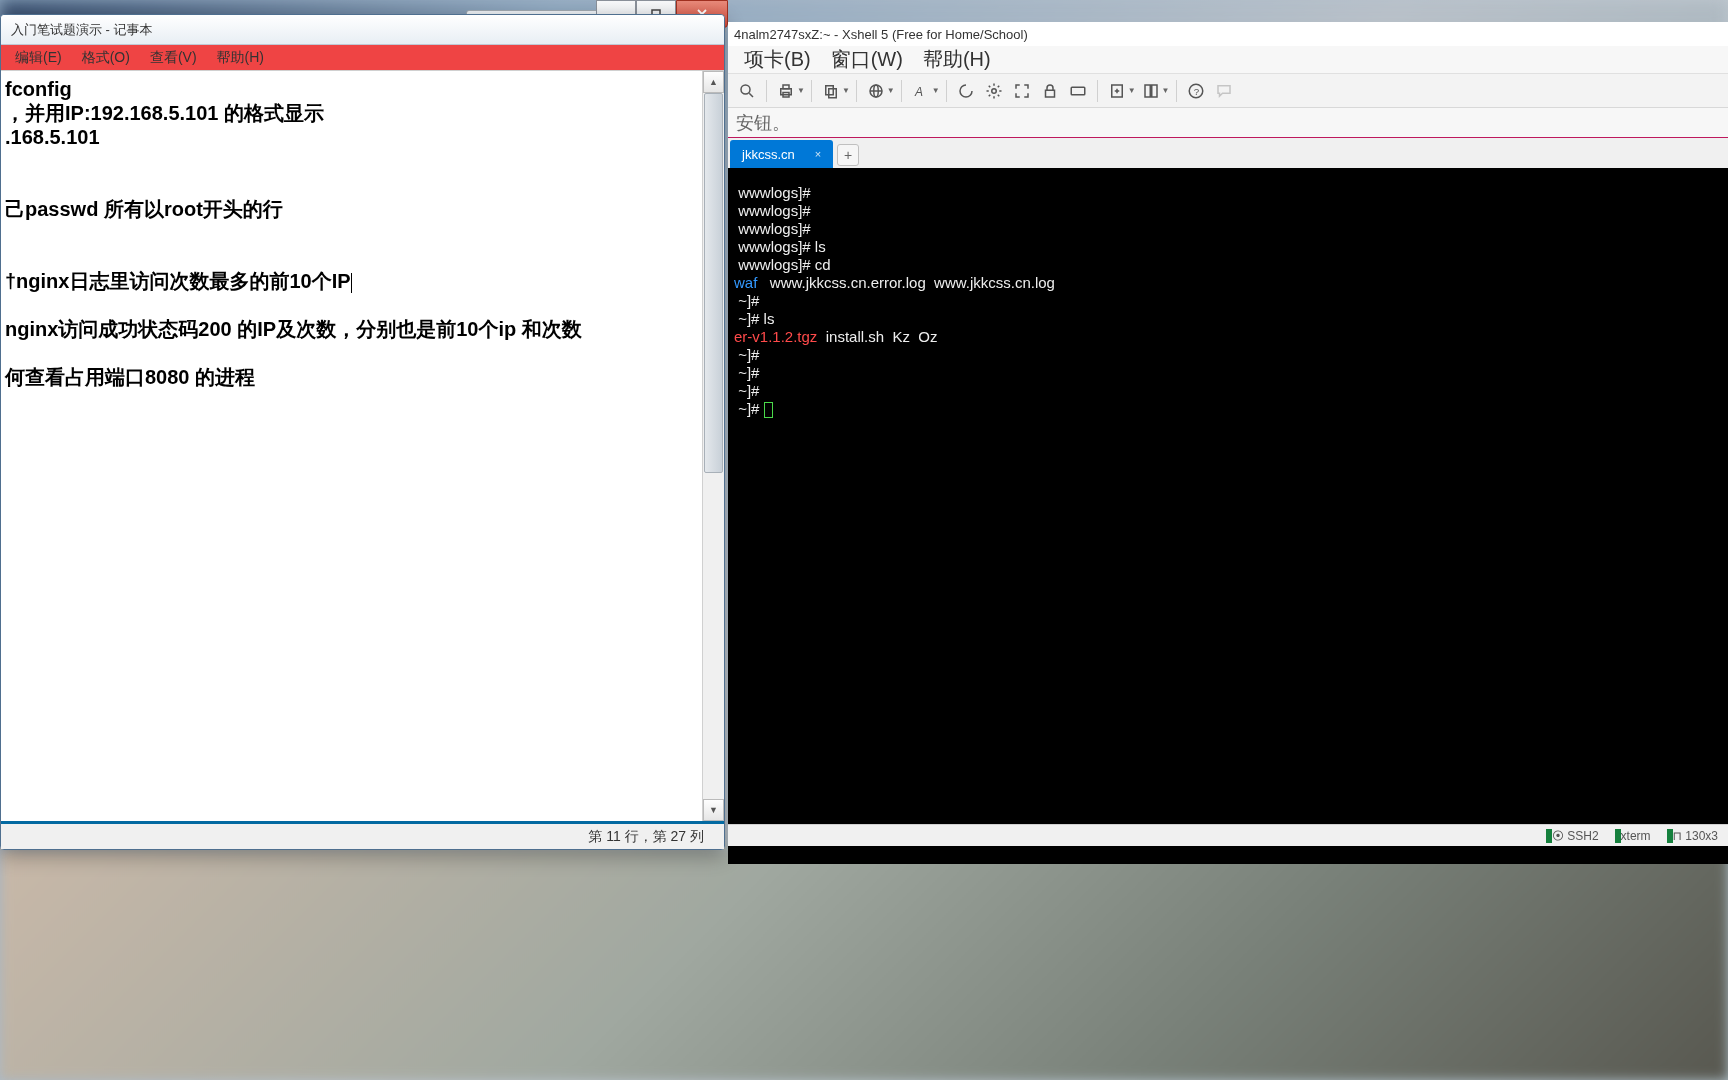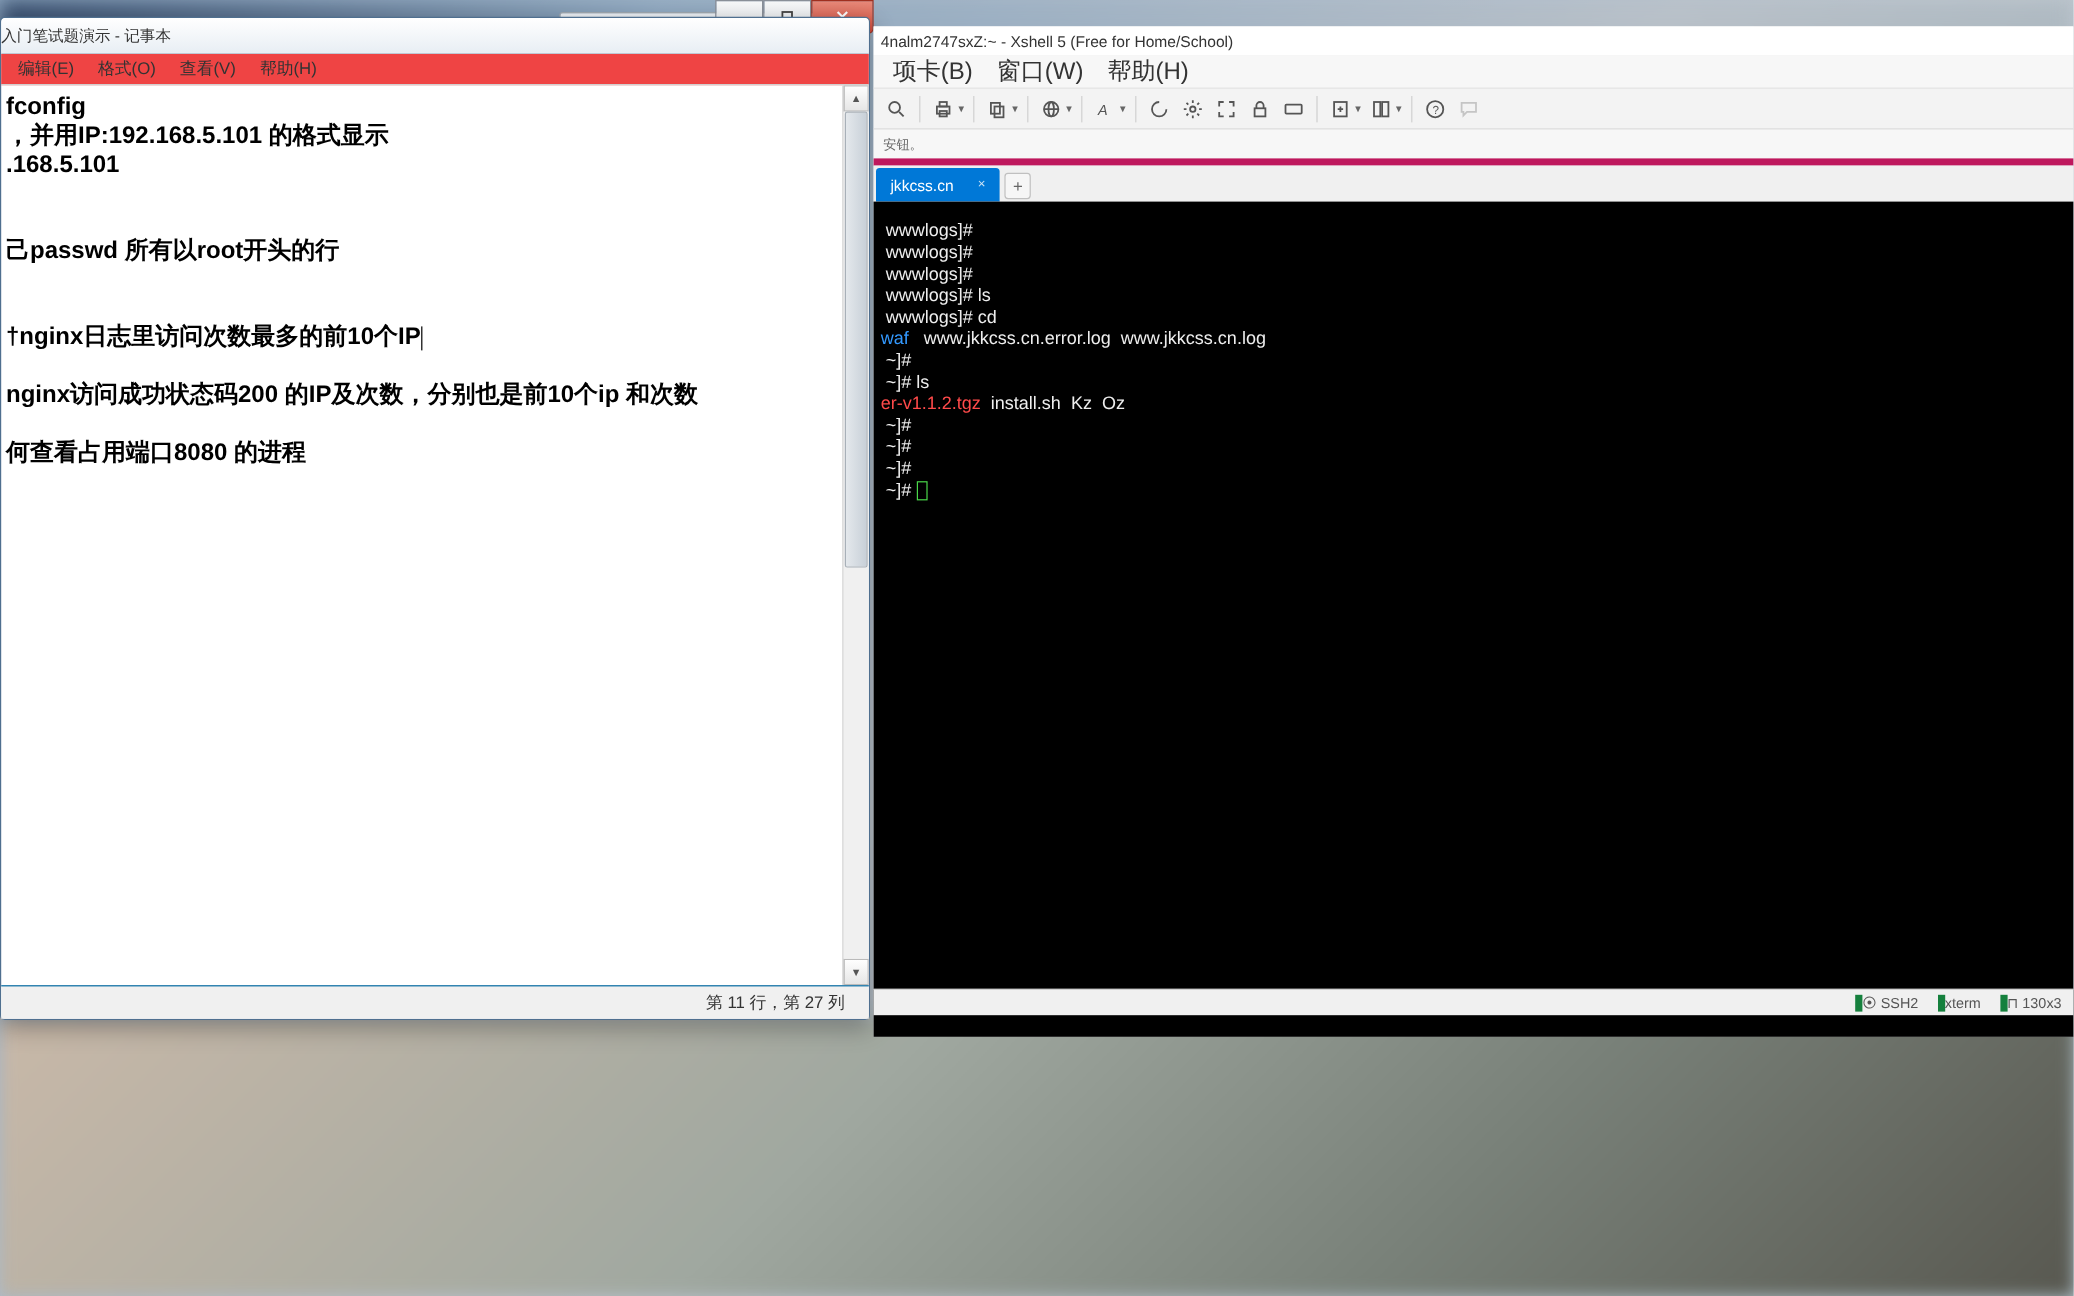--- a/index.html
+++ b/index.html
@@ -7,42 +7,42 @@
     .bg-blur { position: absolute; inset: 0; filter: blur(8px); background: linear-gradient(135deg, #3a5070 0%, #8fa8c0 20%, #b8c0c8 50%, #a0b0b8 80%); }
     .taskbar-hint { position: absolute; top: 30px; left: 220px; width: 500px; height: 40px; display: flex; gap: 4px; }
     .taskbar-hint .tab { width: 70px; height: 30px; background: rgba(255,255,255,0.3); border-radius: 2px 2px 0 0; }
     .browser-fragment { position: absolute; top: 10px; left: 466px; width: 260px; height: 24px; background: linear-gradient(#eef2f6, #d8dfe6); border: 1px solid #a0a8b0; border-radius: 3px; display: flex; align-items: center; padding: 0 8px; font-size: 12px; color: #6a6a6a; }
     .window-controls { position: absolute; top: 0; left: 596px; display: flex; height: 30px; }
     .window-btn { width: 40px; height: 28px; background: linear-gradient(#f8f9fa, #e4e7eb); border: 1px solid #8a9099; display: flex; align-items: center; justify-content: center; font-size: 12px; }
     .window-btn.close { width: 52px; background: linear-gradient(#e88a7a, #d44a3a); color: white; border-radius: 0 0 4px 0; border-color: #a03020; }
     .window-btn svg { width: 12px; height: 12px; }
     
     .notepad { position: absolute; top: 14px; left: 0; width: 725px; height: 836px; background: #fff; border: 1px solid #4f6f8f; border-radius: 4px; box-shadow: 0 6px 20px rgba(0,0,0,0.3); display: flex; flex-direction: column; }
-    .notepad-titlebar { height: 30px; background: linear-gradient(#ffffff, #e8eef4); border-radius: 4px 4px 0 0; border-bottom: 1px solid #c0c8d4; display: flex; align-items: center; padding-left: 0; font-size: 13px; color: #333; }
+    .notepad-titlebar { height: 30px; background: linear-gradient(#ffffff, #e8eef4); border-radius: 4px 4px 0 0; border-bottom: 1px solid #c0c8d4; display: flex; align-items: center; padding-left: 10px; font-size: 13px; color: #333; }
     .notepad-menubar { height: 26px; background: #ef4444; border-bottom: 1px solid #d0d0d0; display: flex; align-items: center; padding-left: 4px; }
     .notepad-menubar .menu { padding: 3px 10px; font-size: 14px; color: #333; cursor: default; }
     .notepad-body { flex: 1; display: flex; overflow: hidden; }
     .notepad-text { flex: 1; padding: 6px 4px; font-family: "SimSun", "NSimSun", monospace; font-size: 20px; color: #000; line-height: 1.2; white-space: pre; overflow: hidden; }
     .notepad-text .line { min-height: 24px; font-weight: bold; }
     .notepad-scrollbar { width: 22px; background: #efefef; border-left: 1px solid #d0d0d0; display: flex; flex-direction: column; }
     .scrollbar-btn { height: 22px; background: linear-gradient(#fefefe, #e6e6e6); border: 1px solid #bababa; display: flex; align-items: center; justify-content: center; font-size: 9px; color: #555; }
     .scrollbar-track { flex: 1; background: #f0f0f0; position: relative; }
     .scrollbar-thumb { position: absolute; left: 1px; right: 1px; top: 0; height: 380px; background: linear-gradient(90deg, #e4e8ec, #c8d0d8); border: 1px solid #a8b0b8; border-radius: 2px; }
-    .notepad-statusbar { height: 28px; background: #f0f0f0; border-top: 1px solid #0369a1; display: flex; align-items: center; justify-content: flex-end; padding-right: 20px; font-size: 14px; color: #333; }
+    .notepad-statusbar { height: 28px; background: #f0f0f0; border-top: 3px solid #0369a1; display: flex; align-items: center; justify-content: flex-end; padding-right: 20px; font-size: 14px; color: #333; }
     
     .xshell { position: absolute; top: 4px; left: 728px; right: 0; height: 842px; background: #f0f0f0; display: flex; flex-direction: column; margin-top: 18px; }
     .xshell-titlebar { height: 24px; background: #ffffff; display: flex; align-items: center; padding-left: 6px; font-size: 13px; color: #333; }
     .xshell-menubar { height: 28px; background: #f7f7f7; border-bottom: 1px solid #e0e0e0; display: flex; align-items: center; padding-left: 6px; }
     .xshell-menubar .menu { padding: 3px 10px; font-size: 20px; color: #333; }
     .xshell-toolbar { height: 34px; background: #f3f3f3; border-bottom: 1px solid #d8d8d8; display: flex; align-items: center; padding-left: 6px; gap: 2px; }
     .tool-btn { width: 26px; height: 26px; display: flex; align-items: center; justify-content: center; color: #555; border-radius: 2px; }
     .tool-btn svg { width: 18px; height: 18px; }
     .tool-sep { width: 1px; height: 22px; background: #d0d0d0; margin: 0 4px; }
     .tool-drop { font-size: 8px; color: #666; margin-left: -4px; }
-    .xshell-address { height: 30px; background: #f7f7f7; border-bottom: 6px solid #be185d; display: flex; align-items: center; padding-left: 8px; font-size: 11px; color: #666; }
+    .xshell-address { height: 30px; background: #f7f7f7; border-bottom: 1px solid #be185d; display: flex; align-items: center; padding-left: 8px; font-size: 18px; color: #666; }
     .xshell-tabs { height: 30px; background: #f0f0f0; display: flex; align-items: flex-end; padding-left: 2px; }
     .xshell-tab { height: 28px; min-width: 88px; background: #0078d7; color: #fff; padding: 0 12px; display: flex; align-items: center; font-size: 13px; border-radius: 3px 3px 0 0; gap: 20px; }
     .xshell-tab .tab-close { font-size: 11px; color: #cfe6f6; }
     .xshell-newtab { width: 22px; height: 22px; margin-left: 4px; margin-bottom: 2px; background: #f6f6f6; border: 1px solid #c0c0c0; border-radius: 3px; display: flex; align-items: center; justify-content: center; font-size: 14px; color: #666; }
     .terminal { flex: 1; background: #000; color: #eee; font-family: "Consolas", "Courier New", monospace; font-size: 15px; padding: 16px 6px; line-height: 1.2; }
     .terminal .tline { white-space: pre; }
     .t-blue { color: #3399ff; }
     .t-red { color: #ff4a4a; }
     .t-white { color: #eeeeee; }
     .cursor { display: inline-block; width: 9px; height: 16px; border: 1px solid #4ad84a; vertical-align: middle; }

